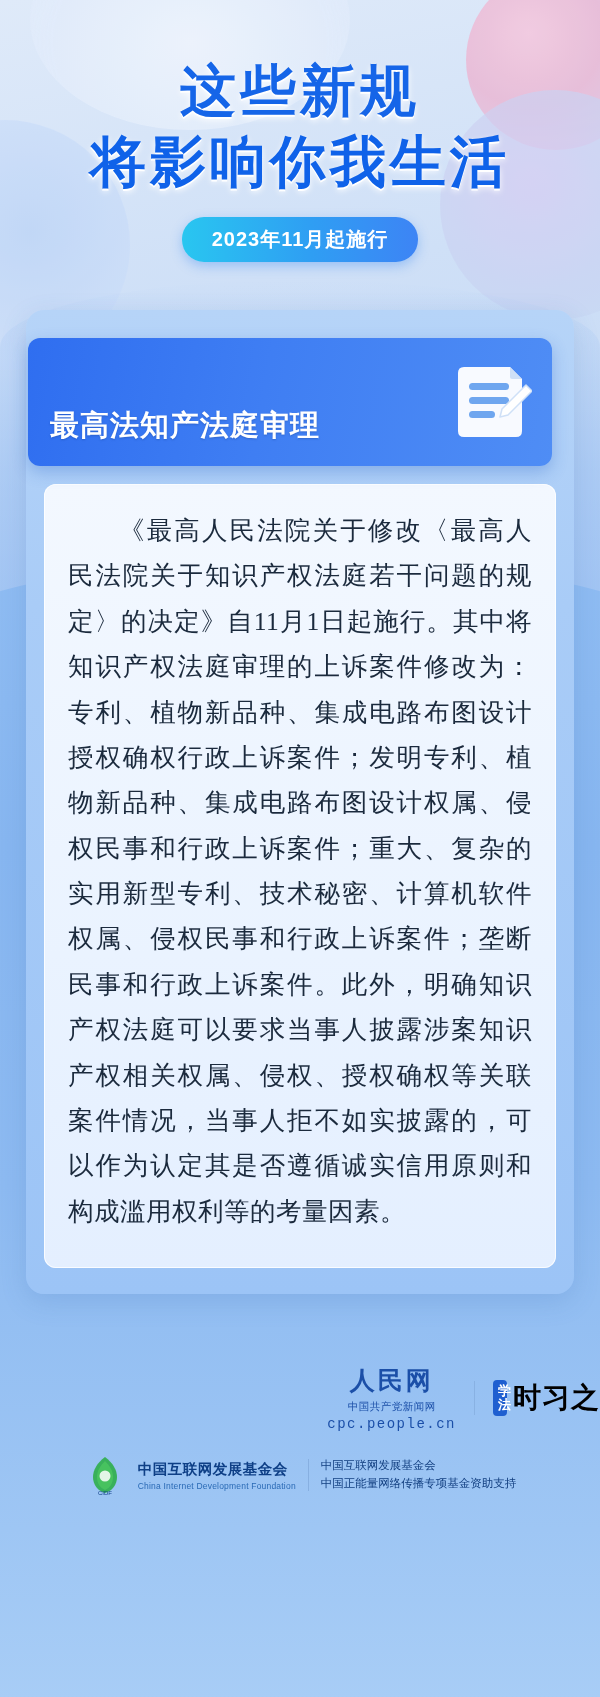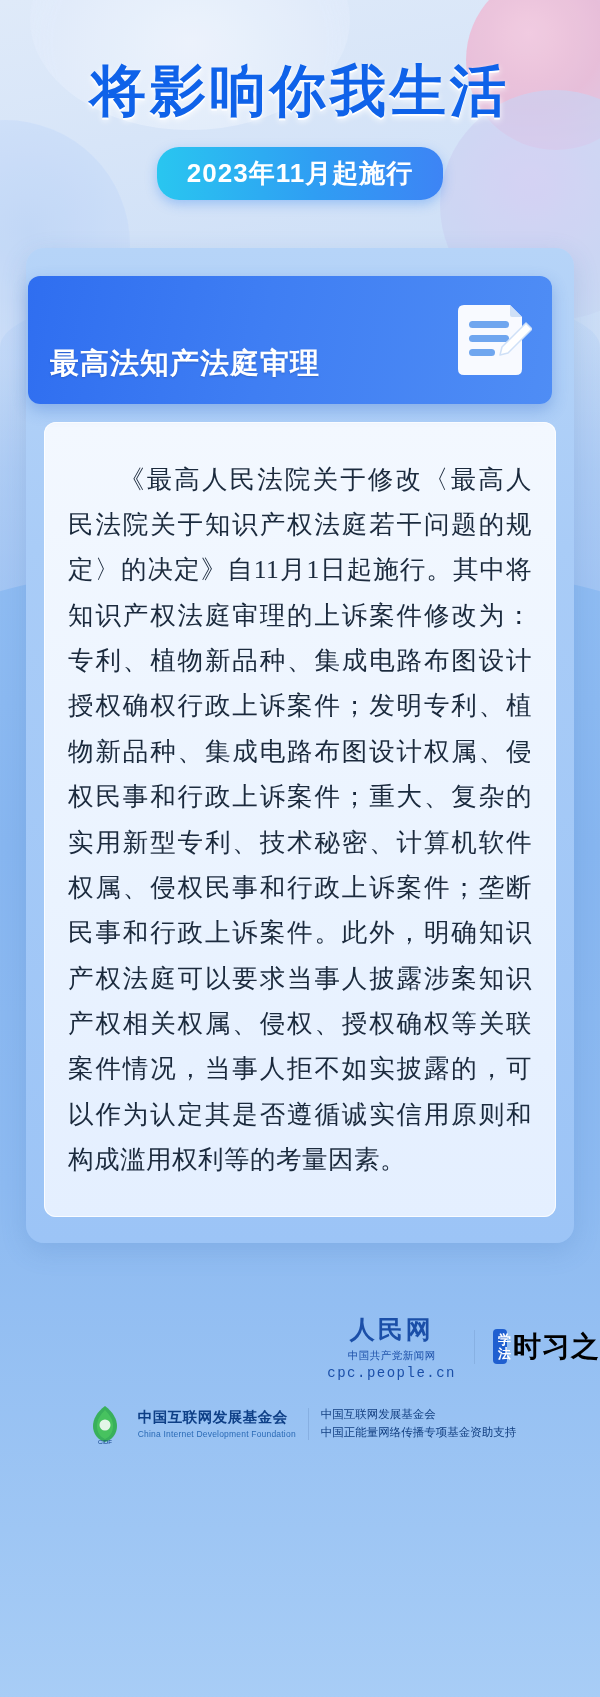--- a/index.html
+++ b/index.html
@@ -55,21 +55,21 @@
     font-size: 56px; font-weight: 700; letter-spacing: 4px; line-height: 1.26;
     color: #1565e8;
     text-shadow: 0 2px 0 #ffffff, 0 3px 6px rgba(255,255,255,.9);
   }
   .title-line.l2 { color: #0f62e9; }
   .badge-wrap { margin-top: 20px; display: flex; justify-content: center; }
   .badge {
     display: inline-flex; align-items: center; justify-content: center;
     padding: 9px 30px; border-radius: 22px;
     background: linear-gradient(90deg, #29c6f0 0%, #2f9ef3 55%, #3d84f5 100%);
-    color: #ffffff; font-size: 26px; font-weight: 700; letter-spacing: 1px;
+    color: #ffffff; font-size: 20px; font-weight: 700; letter-spacing: 1px;
     box-shadow: 0 4px 12px rgba(47,130,240,.35);
   }
 
   
   .card {
     position: relative;
     margin: 48px 26px 0 26px;
     border-radius: 18px;
     background: linear-gradient(180deg, #b6d4f8 0%, #a9ccf7 30%, #9cc4f6 100%);
     padding: 22px 18px 26px 18px;
@@ -91,21 +91,21 @@
   }
   .doc-icon {
     position: absolute; right: 20px; top: 50%; transform: translateY(-50%);
     width: 76px; height: 82px;
   }
 
   .card-body {
     margin-top: 18px;
     background: linear-gradient(180deg, #f3f8ff 0%, #eaf3ff 60%, #e4efff 100%);
     border-radius: 12px;
-    padding: 35px 24px 34px 24px;
+    padding: 24px 24px 34px 24px;
     box-shadow: inset 0 0 0 1px rgba(255,255,255,.8);
   }
   .body-text {
     font-family: "Liberation Serif", serif;
     font-size: 25.5px; line-height: 1.78; color: #1b2a3d;
     text-align: justify; text-justify: inter-ideograph;
     text-indent: 2em;
     letter-spacing: .5px;
   }
 
@@ -143,20 +143,21 @@
 <body>
 
 <div class="blob blob-soft-top"></div>
 <div class="blob blob-pink"></div>
 <div class="blob blob-lav"></div>
 <div class="blob blob-blue-left"></div>
 <div class="wave"></div>
 <div class="wave2"></div>
 
 <div class="header">
+  <div class="title-line">这些新规</div>
   <div class="title-line l2">将影响你我生活</div>
   <div class="badge-wrap">
     <div class="badge">2023年11月起施行</div>
   </div>
 </div>
 
 <div class="card">
 
   <div class="card-head">
     <div>

